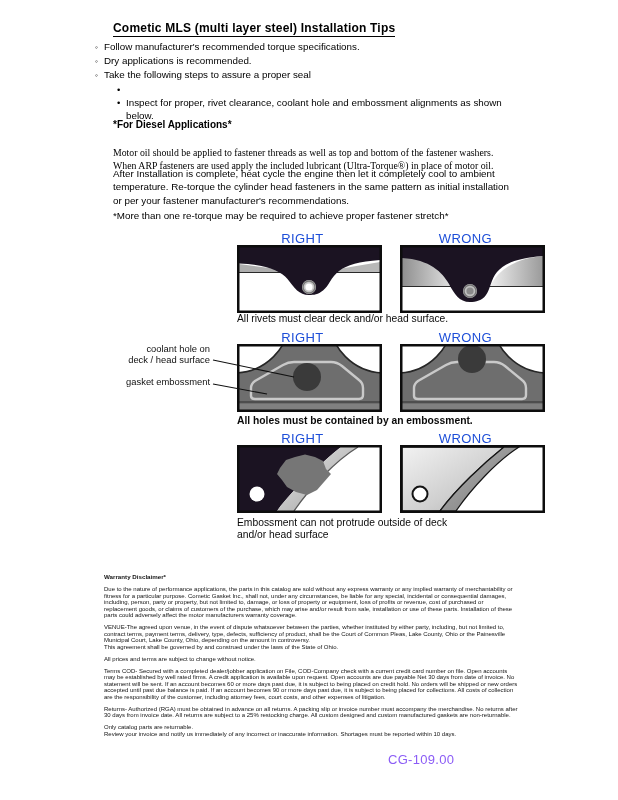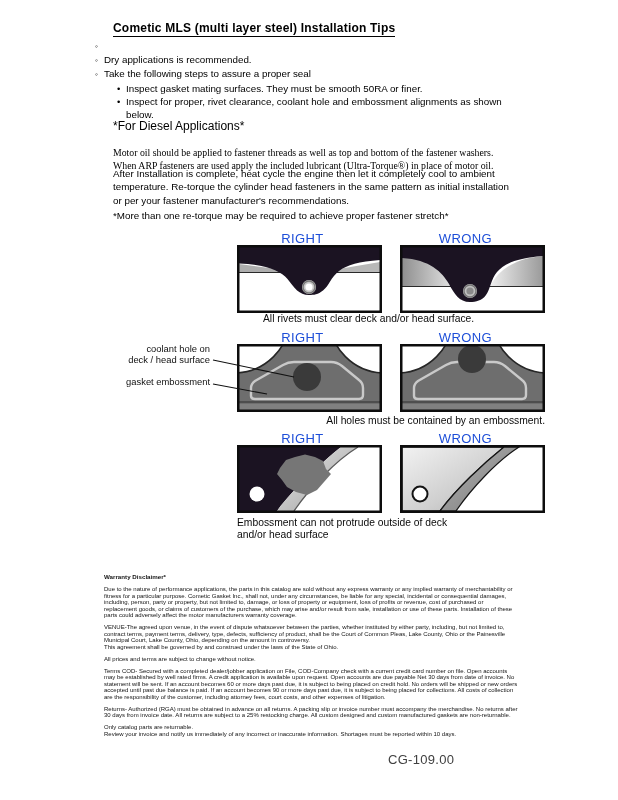--- a/index.html
+++ b/index.html
@@ -10,55 +10,55 @@
   .abs{position:absolute;}
   .title{
     font-size:12px;font-weight:bold;letter-spacing:.2px;
     border-bottom:1.5px solid #000;padding-bottom:1px;display:inline-block;
   }
   .bullets{font-size:9.8px;line-height:13.2px;}
   .brow{display:flex;align-items:baseline;}
   .brow .mark{width:9px;flex:0 0 9px;font-size:8.5px;}
   .brow.sub{padding-left:22px;}
   .brow.sub .mark{font-size:9.5px;}
-  .h2{font-size:12px;font-weight:normal;text-align:center;}
+  .h2{font-size:10px;font-weight:bold;text-align:center;}
   .body{font-size:9.8px;line-height:13.4px;white-space:pre-line;}
   .dg-label{width:145px;text-align:center;font-size:13px;letter-spacing:.4px;color:#1d4ed8;}
   .caption{font-size:10.3px;line-height:11.6px;color:#0a0a0a;white-space:pre-line;}
   .side-label{font-size:9.4px;line-height:10.6px;text-align:right;white-space:pre-line;color:#111;}
   .panel{display:block;}
   .warranty{width:414px;font-size:6px;line-height:6.5px;color:#141414;}
   .warranty p{margin:0 0 5.5px 0;white-space:pre-line;}
   .warranty .whead{font-weight:bold;font-size:6.2px;margin-bottom:5.5px;}
-  .pagecode{font-size:13px;letter-spacing:.3px;color:#404040;}
+  .pagecode{font-size:13px;letter-spacing:.3px;color:#8b5cf6;}
 </style>
 </head>
 <body>
 
 <div class="page">
 
   <div class="abs" style="left:113px;top:18px;">
     <span class="title">Cometic MLS (multi layer steel) Installation Tips</span>
   </div>
 
   <div class="abs bullets" style="left:95px;top:40px;width:430px;">
     <div class="brow">
       <span class="mark">◦</span>
+      <span>Follow manufacturer's recommended torque specifications.</span>
     </div>
     <div class="brow">
       <span class="mark">◦</span>
       <span>Dry applications is recommended.</span>
     </div>
     <div class="brow">
       <span class="mark">◦</span>
       <span>Take the following steps to assure a proper seal</span>
     </div>
     <div class="brow sub">
       <span class="mark">•</span>
-      <span>Inspect gasket mating surfaces.  They must be smooth 50RA or finer.</span>
     </div>
     <div class="brow sub">
       <span class="mark">•</span>
       <span>Inspect for proper, rivet clearance, coolant hole and embossment alignments as shown below.</span>
     </div>
   </div>
 
   <div class="abs h2" style="left:113px;top:119px;">*For Diesel Applications*</div>
   <div class="abs body" style="left:113px;top:146px;width:404px;font-family:Liberation Serif, serif;">Motor oil should be applied to fastener threads as well as top and bottom of the fastener washers.
 When ARP fasteners are used apply the included lubricant (Ultra-Torque®) in place of motor oil.</div>
@@ -97,21 +97,21 @@
     <path d="M2,12 C34,15 46,27 53,41 L2,41 Z" fill="url(#d1wL)"></path>
     <path d="M143,11 C111,14 98,27 90,41 L143,41 Z" fill="url(#d1wR)"></path>
     <line x1="2" y1="41.5" x2="143" y2="41.5" stroke="#2a2a2a" stroke-width="1.2"></line>
     <path d="M2,2 H143 V11 C116,13 104,19 97,27 C91,34 90,45 86,50 C82,55.5 76,57 70,57 C59,57 54.5,49 49,39 C42.5,27.5 30,14.5 2,13 Z" fill="#1b1322"></path>
     <circle cx="70" cy="46" r="7" fill="#c0c0c0"></circle>
     <circle cx="70" cy="46" r="6" fill="none" stroke="#777777" stroke-width="1.4"></circle>
     <circle cx="70" cy="46" r="3.6" fill="#8a8a8a"></circle>
     <rect x="1.25" y="1.25" width="142.5" height="65.5" fill="none" stroke="#0d0d0d" stroke-width="2.5"></rect>
   </svg>
 
-  <div class="abs caption" style="left:237px;top:313px;width:320px;margin-left:26px;">All rivets must clear deck and/or head surface.</div>
+  <div class="abs caption" style="left:237px;top:313px;width:320px;">All rivets must clear deck and/or head surface.</div>
 
   <div class="abs dg-label" style="left:230px;top:330px;">RIGHT</div>
   <div class="abs dg-label" style="left:393px;top:330px;">WRONG</div>
 
   <div class="abs side-label" style="left:100px;top:344px;width:110px;">coolant hole on
 deck / head surface</div>
   <div class="abs side-label" style="left:100px;top:377px;width:110px;">gasket embossment</div>
 
   <svg class="abs panel" style="left:237px;top:344px;" width="145" height="68" viewBox="0 0 145 68">
     <rect x="0" y="0" width="145" height="68" fill="#ffffff"></rect>
@@ -135,21 +135,21 @@
     <path d="M14,52 Q14,55 18,55 L122,55 Q126,55 126,51 L126,44 Q126,39 122,36 L105,22 Q100,18 94,18 L57,18 Q51,18 46,21 L18,37 Q14,40 14,44 Z" fill="none" stroke="#c9c9c9" stroke-width="2.4"></path>
     <circle cx="72" cy="15" r="14" fill="#3a3a3a"></circle>
     <rect x="1.25" y="1.25" width="142.5" height="65.5" fill="none" stroke="#0d0d0d" stroke-width="2.5"></rect>
   </svg>
 
   <svg class="abs" style="left:95px;top:340px;pointer-events:none;" width="460" height="85" viewBox="0 0 460 85">
     <line x1="118" y1="20" x2="199" y2="37" stroke="#111111" stroke-width="1.1"></line>
     <line x1="118" y1="44" x2="172" y2="54" stroke="#111111" stroke-width="1.1"></line>
   </svg>
 
-  <div class="abs caption" style="left:237px;top:415px;width:308px;text-align:right;">All holes must be contained by an embossment.</div>
+  <div class="abs caption" style="left:237px;top:415px;width:308px;text-align:left;font-weight:bold;">All holes must be contained by an embossment.</div>
 
   <div class="abs dg-label" style="left:230px;top:431px;">RIGHT</div>
   <div class="abs dg-label" style="left:393px;top:431px;">WRONG</div>
 
   <svg class="abs panel" style="left:237px;top:445px;" width="145" height="68" viewBox="0 0 145 68">
     <defs>
       <linearGradient id="d3rS" x1="0" y1="0" x2="1" y2="1">
           <stop offset="0" stop-color="#e8e8e8"></stop>
           <stop offset="1" stop-color="#9e9e9e"></stop>
         </linearGradient>

